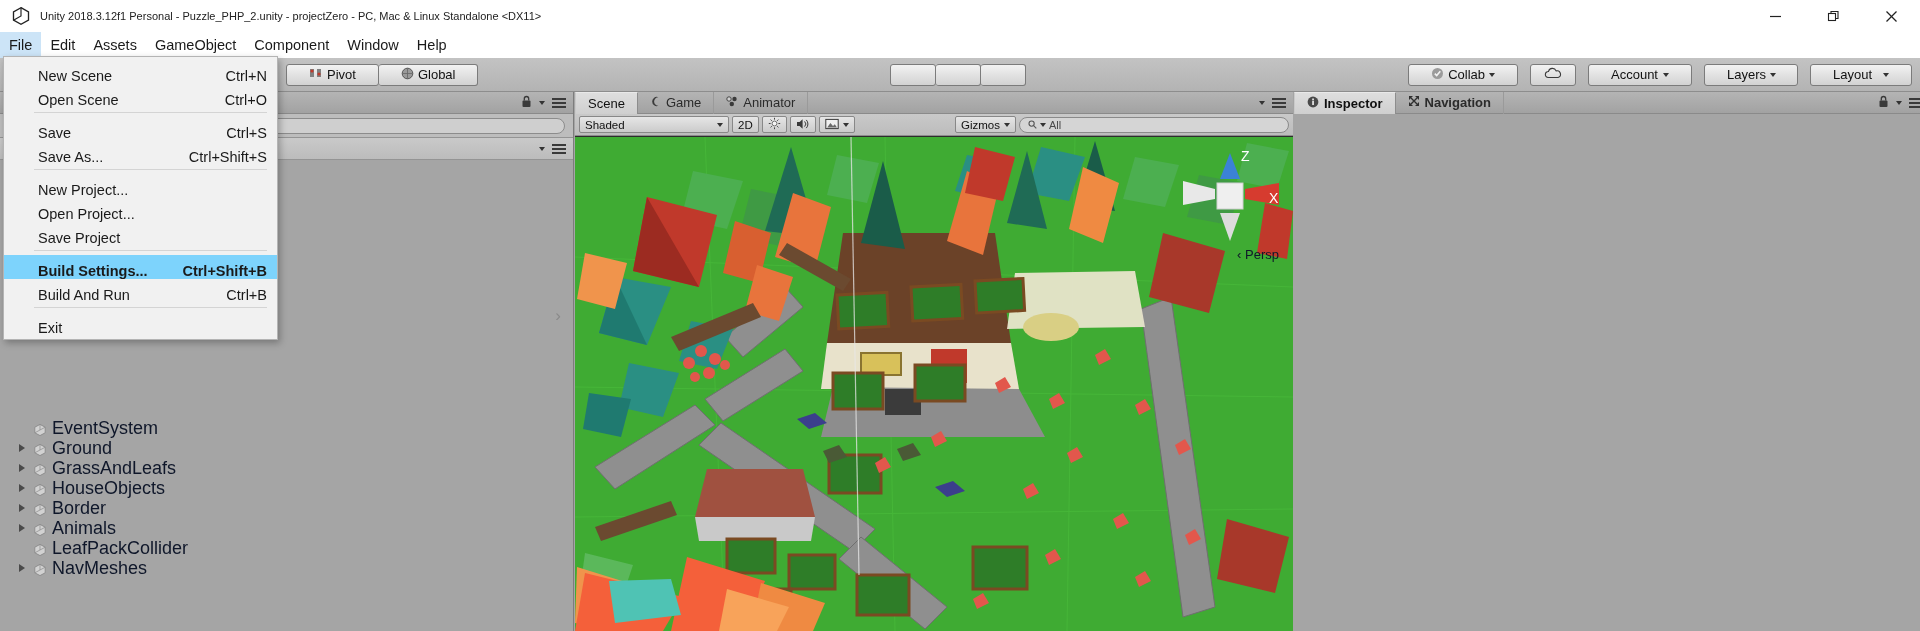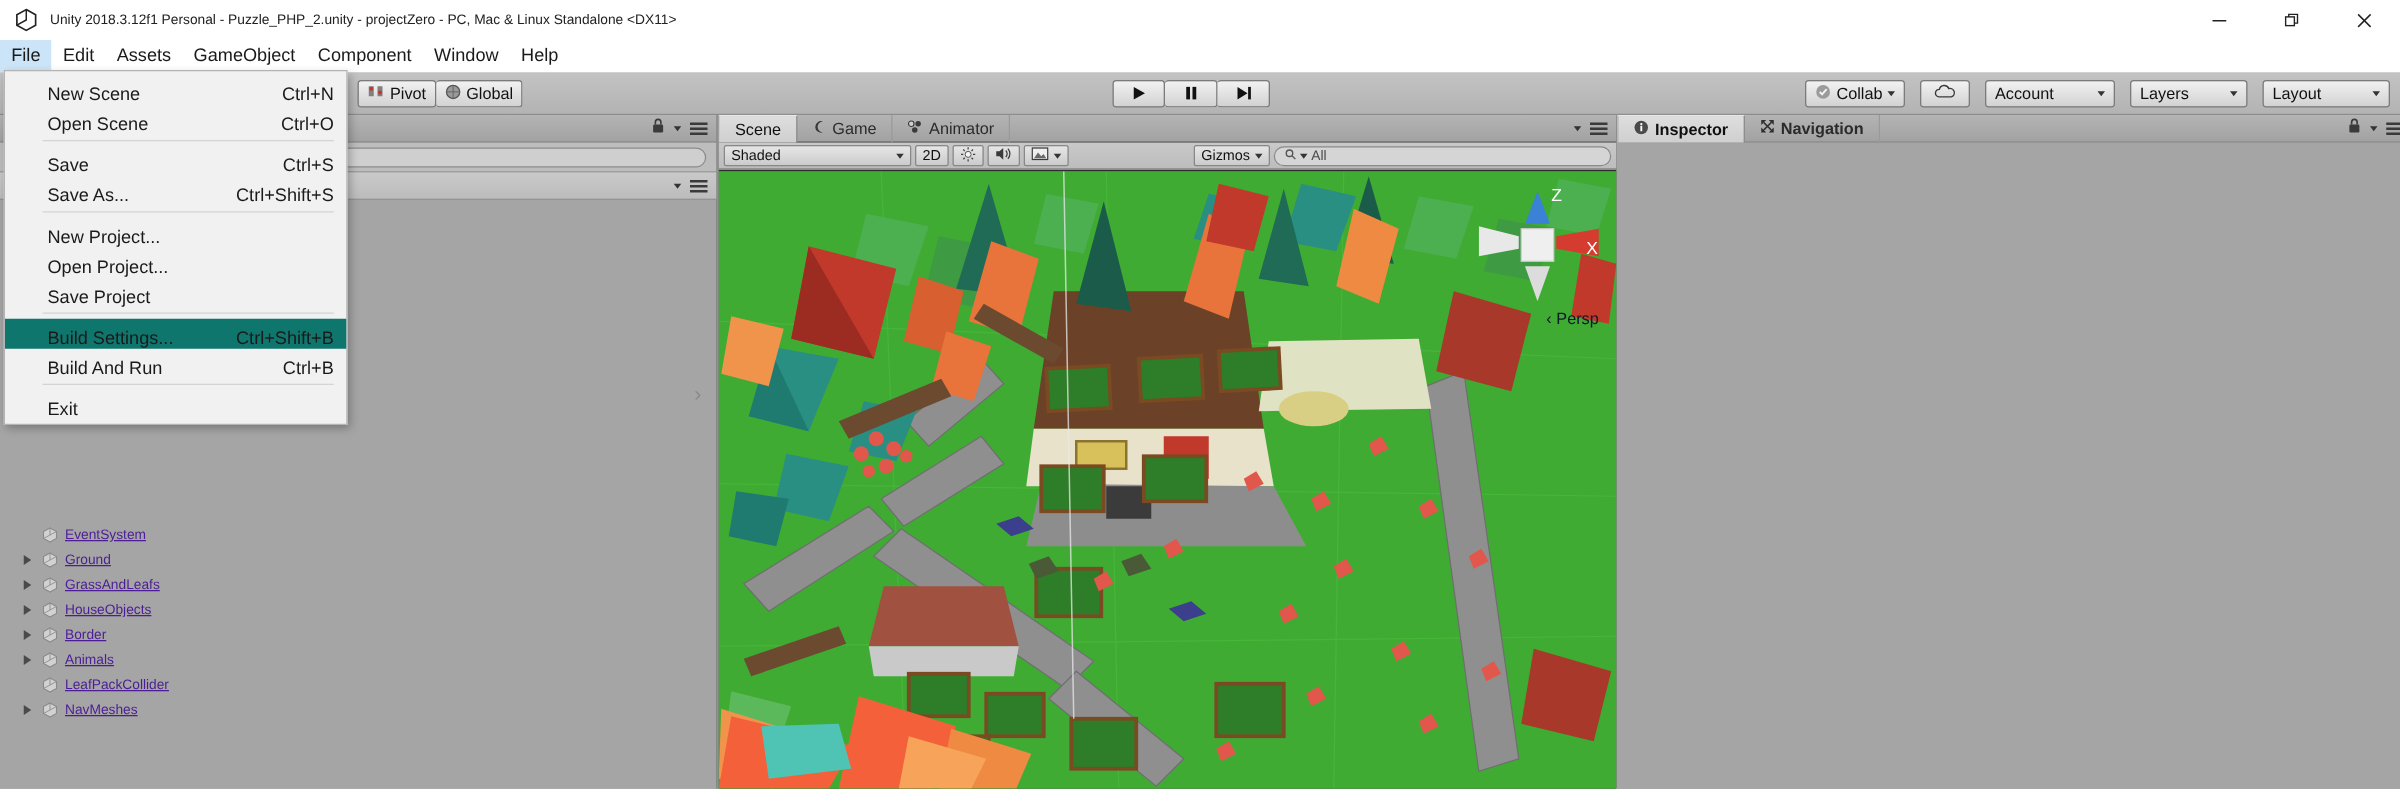--- a/index.html
+++ b/index.html
@@ -33,21 +33,21 @@
   
   .toolbar {
     position: absolute; top: 58px; left: 0; width: 1920px; height: 34px;
     background: linear-gradient(#c3c3c3, #b3b3b3);
     border-bottom: 1px solid #8d8d8d; display: flex; align-items: center;
   }
   .ubtn {
     height: 22px; border: 1px solid #7b7b7b; border-radius: 3px;
     background: linear-gradient(#f2f2f2, #d2d2d2);
     display: flex; align-items: center; gap: 4px;
-    padding: 0 7px; font-size: 13px; color: #111; white-space: nowrap;
+    padding: 0 22px; font-size: 13px; color: #111; white-space: nowrap;
   }
   .grp { display: flex; }
   .grp .ubtn:first-child { border-top-left-radius: 3px; border-bottom-left-radius: 3px; }
   .grp .ubtn:last-child { border-top-right-radius: 3px; border-bottom-right-radius: 3px; }
   .grp .ubtn + .ubtn { border-left: none; }
   .caret { width: 0; height: 0; border-left: 3.5px solid transparent;
     border-right: 3.5px solid transparent; border-top: 4.5px solid #333; }
   .play-grp { position: absolute; left: 890px; }
   .play-grp .ubtn { width: 42px; justify-content: center; }
   .right-grp { position: absolute; right: 8px; display: flex; gap: 12px; align-items: center; }
@@ -69,21 +69,21 @@
 
   
   .hierarchy { position: absolute; left: 0; top: 0; width: 574px; height: 539px;
     background: #a5a5a5; border-right: 1px solid #7d7d7d; }
   .hier-search-row { height: 24px; background: #bdbdbd; display: flex; align-items: center;
     padding: 0 8px; border-bottom: 1px solid #949494; }
   .search-pill { flex: 1; height: 16px; border-radius: 8px; border: 1px solid #8c8c8c;
     background: #cfcfcf; }
   .subtab-row { height: 22px; background: linear-gradient(#c9c9c9,#bcbcbc);
     border-bottom: 1px solid #949494; display: flex; align-items: center; }
-  .hier-list { padding-top: 4px; font-size: 11px; color: #4c1d95; text-decoration: underline; }
+  .hier-list { padding-top: 4px; font-size: 18px; color: #0f172a; }
   .hier-row { height: 20px; display: flex; align-items: center; gap: 5px; padding-left: 18px; }
   .arrow { width: 10px; height: 10px; position: relative; flex: 0 0 auto; }
   .arrow.has::after { content: ''; position: absolute; left: 1px; top: 1px;
     border-left: 6px solid #4a4a4a; border-top: 4.5px solid transparent;
     border-bottom: 4.5px solid transparent; }
   .cube { width: 14px; height: 14px; flex: 0 0 auto; }
   .chev-right { position: absolute; right: 12px; bottom: 305px;
     color: #8a8a8a; font-size: 17px; }
 
   
@@ -110,21 +110,21 @@
   .insp-body { position: absolute; top: 23px; left: 0; right: 0; bottom: 0; background: #a5a5a5; }
 
   
   .dropdown {
     position: absolute; left: 3px; top: 56px; width: 275px;
     background: #f1f1f1; border: 1px solid #b4b4b4;
     box-shadow: 2px 3px 7px rgba(0,0,0,.28); z-index: 50; padding: 3px 0;
   }
   .dd-item { height: 24px; display: flex; align-items: flex-end; font-size: 14.5px;
     color: #1a1a1a; padding: 0 10px 0 34px; position: relative; }
-  .dd-item.hl { background: #0f766e; }
+  .dd-item.hl { background: #7dd3fc; font-weight: bold; }
   .dd-label { white-space: nowrap; }
   .dd-short { margin-left: auto; color: #1a1a1a; white-space: nowrap; padding-left: 24px; }
   .dd-sep { height: 1px; background: #d4d4d4; margin: 4px 10px 4px 30px; }
 </style>
 </head>
 <body>
 
 <div id="app">
 
   <div class="titlebar">

